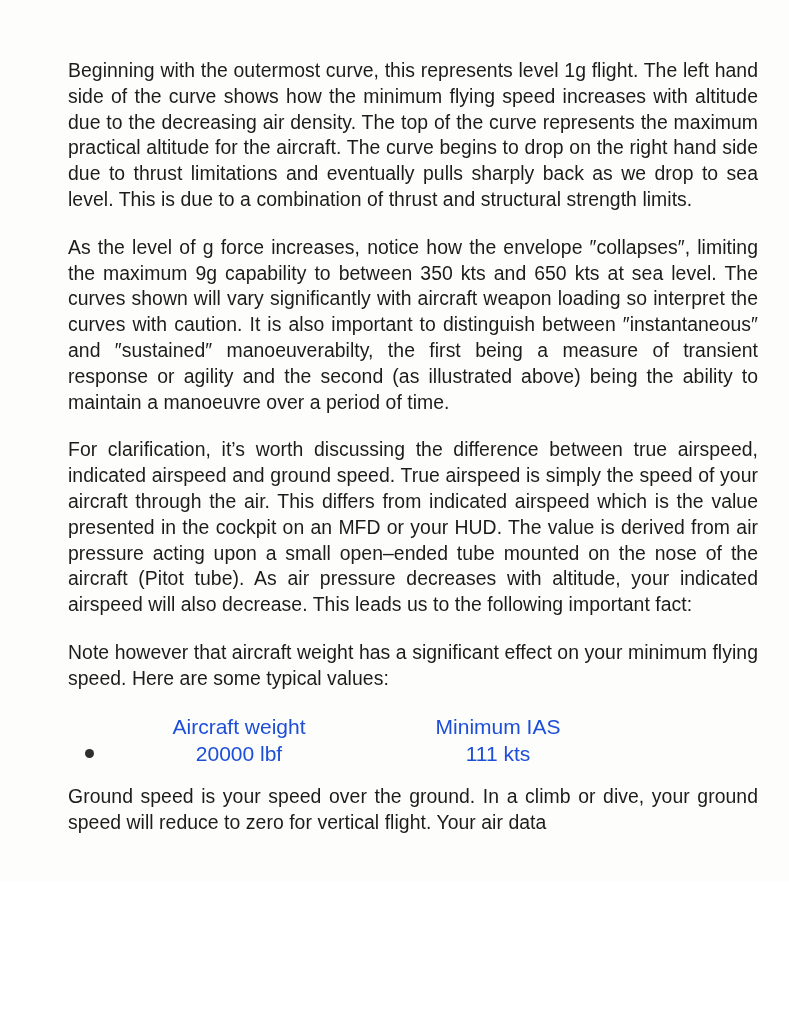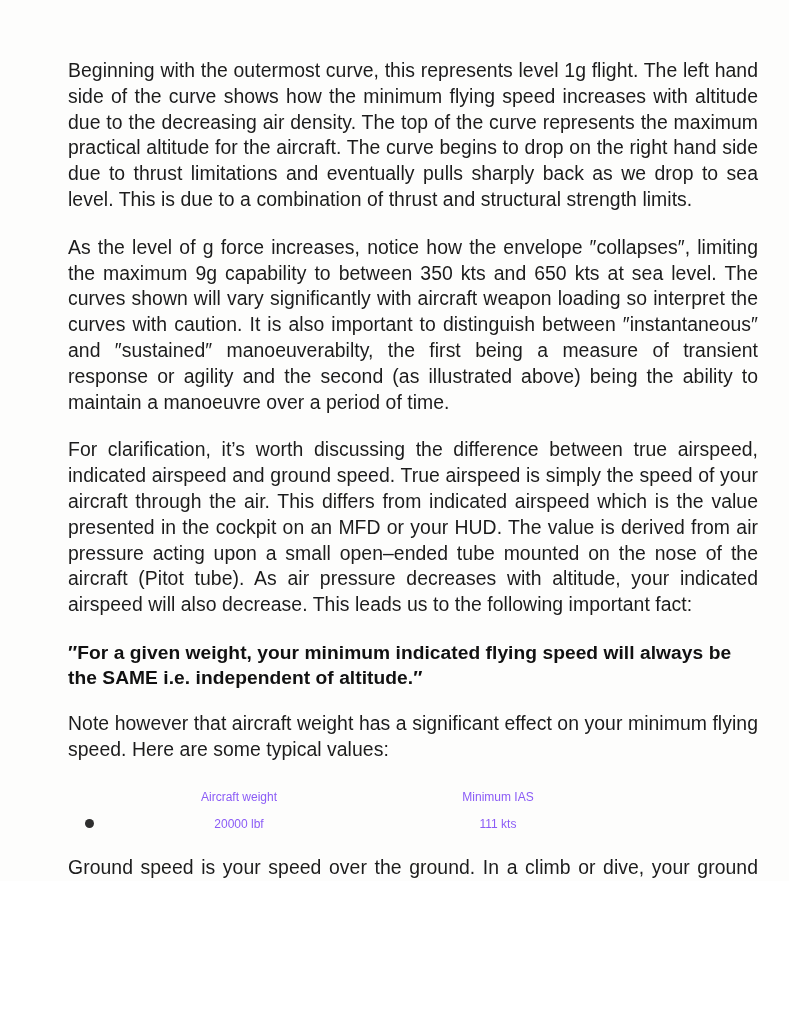--- a/index.html
+++ b/index.html
@@ -42,23 +42,23 @@
     line-height: 25.5px;
     font-weight: bold;
     text-align: left;
     color: #111111;
     letter-spacing: 0.05px;
   }
   .data-table {
     margin: 6px 0 18px 0;
     width: 560px;
     border-collapse: collapse;
-    font-size: 12px;
+    font-size: 21px;
     line-height: 25.4px;
-    color: #8b5cf6;
+    color: #1d4ed8;
   }
   .data-table td, .data-table th {
     padding: 0;
     font-weight: normal;
     border: 0;
     height: 25.4px;
     vertical-align: top;
   }
   .col-bullet {
     width: 42px;
@@ -100,21 +100,20 @@
 
 <div class="page">
   <div class="content">
 
     <p class="body-par">Beginning with the outermost curve, this represents level 1g flight. The left hand side of the curve shows how the minimum flying speed increases with altitude due to the decreasing air density. The top of the curve represents the maximum practical altitude for the aircraft. The curve begins to drop on the right hand side due to thrust limitations and eventually pulls sharply back as we drop to sea level. This is due to a combination of thrust and structural strength limits.</p>
 
     <p class="body-par">As the level of g force increases, notice how the envelope ″collapses″, limiting the maximum 9g capability to between 350 kts and 650 kts at sea level. The curves shown will vary significantly with aircraft weapon loading so interpret the curves with caution. It is also important to distinguish between ″instantaneous″ and ″sustained″ manoeuverabilty, the first being a measure of transient response or agility and the second (as illustrated above) being the ability to maintain a manoeuvre over a period of time.</p>
 
     <p class="body-par">For clarification, it’s worth discussing the difference between true airspeed, indicated airspeed and ground speed. True airspeed is simply the speed of your aircraft through the air. This differs from indicated airspeed which is the value presented in the cockpit on an MFD or your HUD. The value is derived from air pressure acting upon a small open–ended tube mounted on the nose of the aircraft (Pitot tube). As air pressure decreases with altitude, your indicated airspeed will also decrease. This leads us to the following important fact:</p>
 
-    <p class="quote-bold">″For a given weight, your minimum indicated flying speed will always be the SAME i.e. independent of altitude.″</p>
 
     <p class="body-par">Note however that aircraft weight has a significant effect on your minimum flying speed. Here are some typical values:</p>
 
     <table class="data-table">
       <tbody>
         <tr class="table-head">
           <td class="col-bullet"></td>
           <td class="col-weight">Aircraft weight</td>
           <td class="col-ias">Minimum IAS</td>
         </tr>

